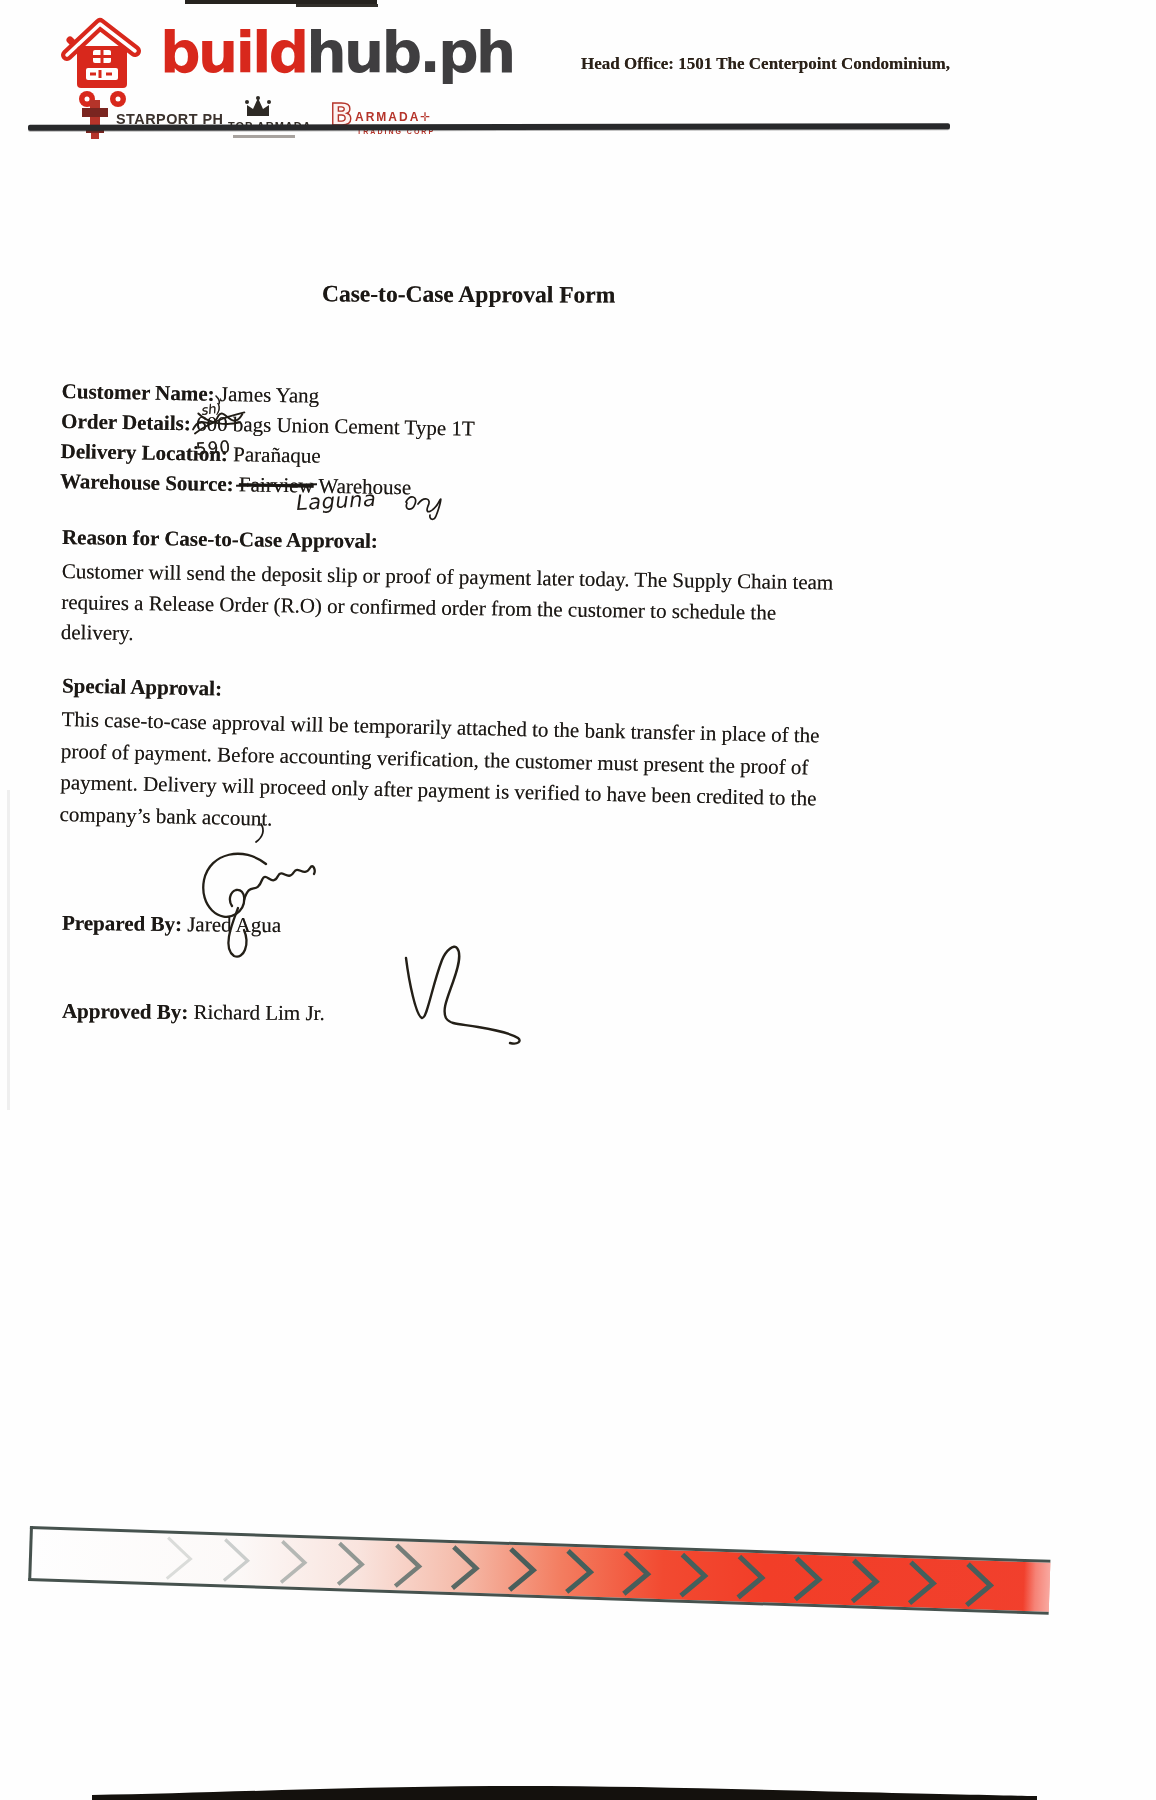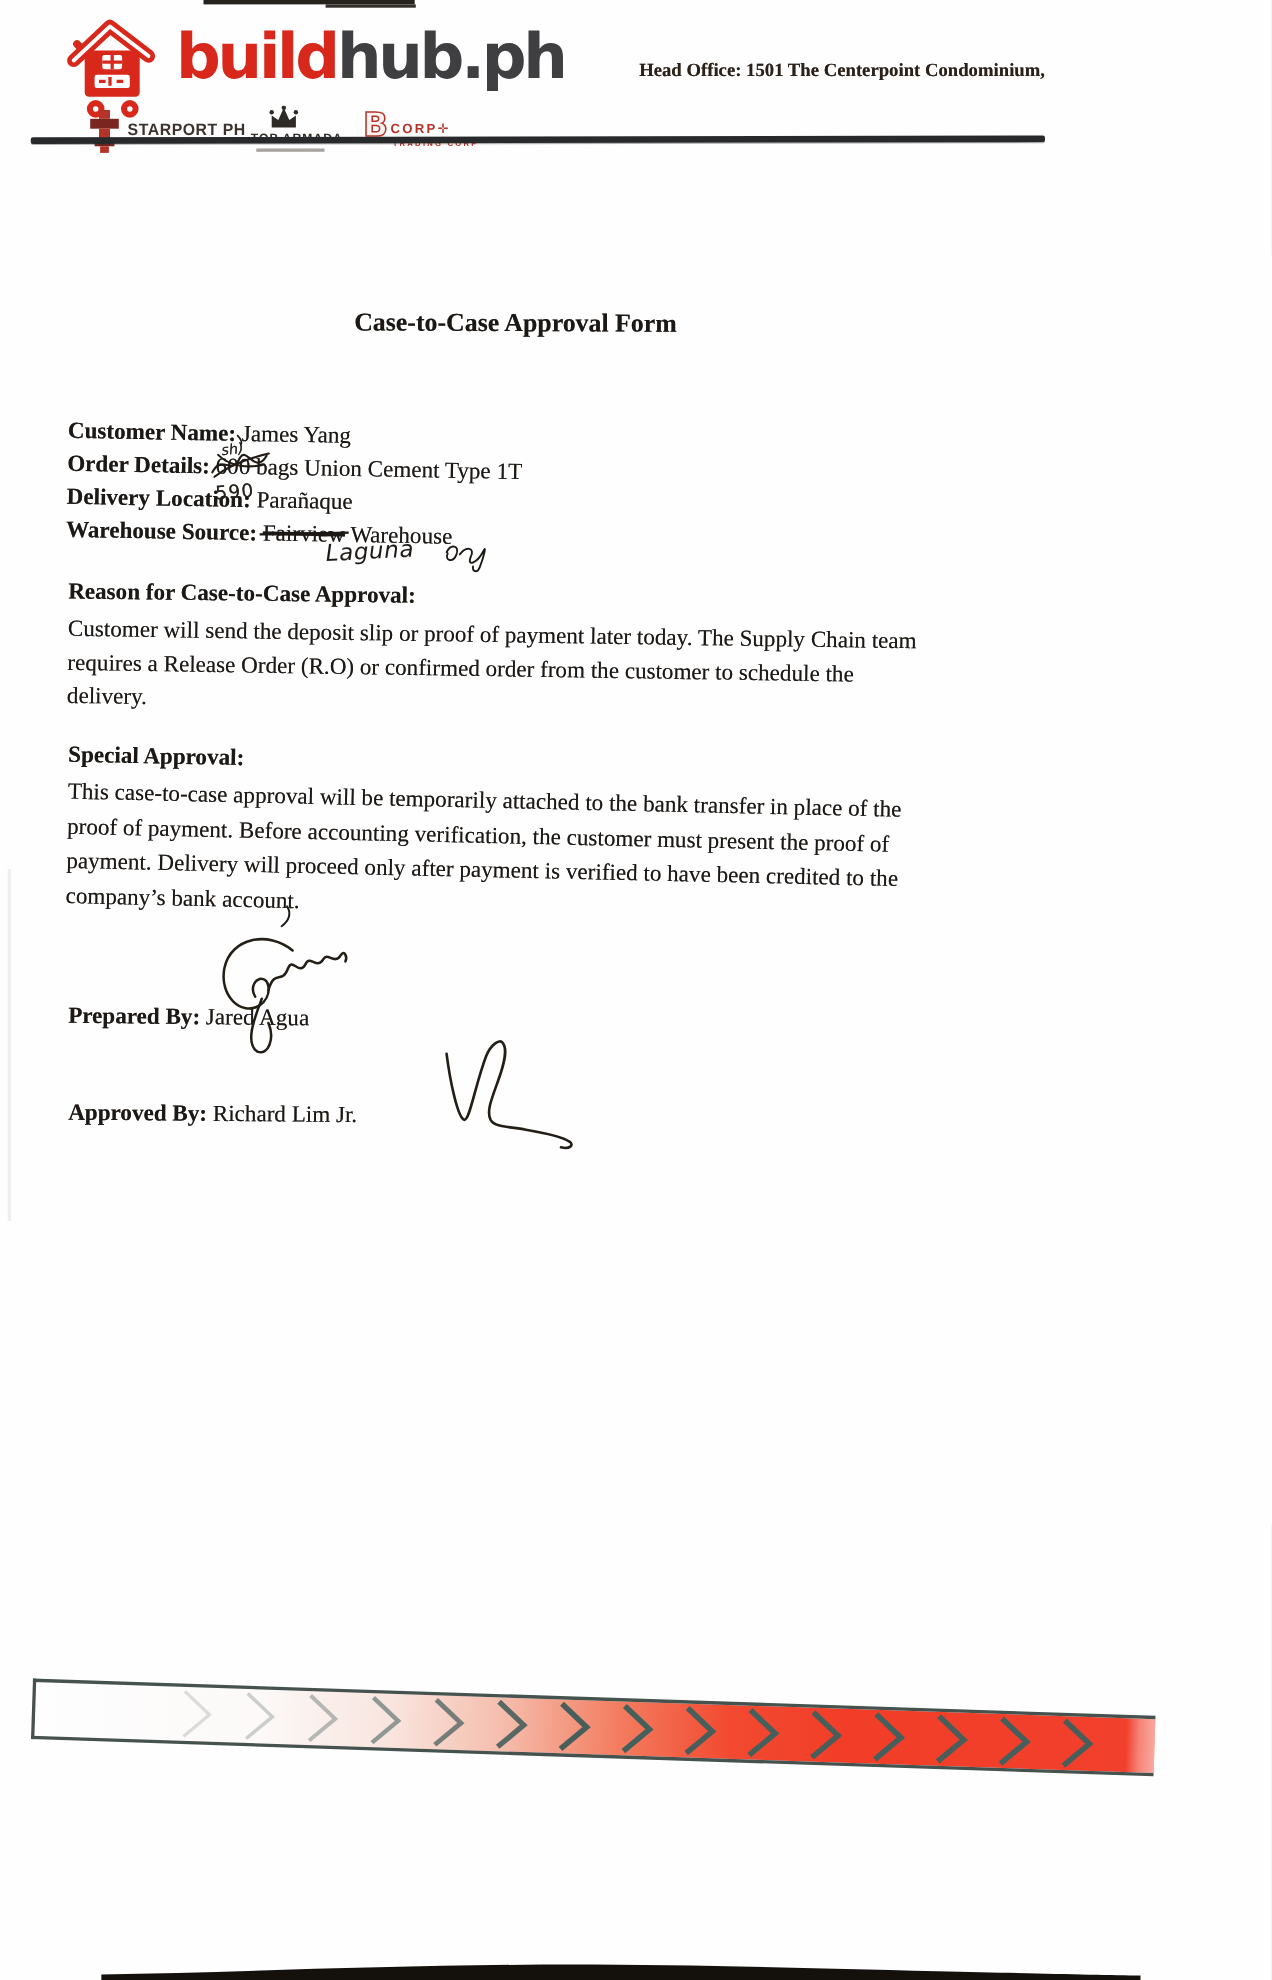--- a/index.html
+++ b/index.html
@@ -161,21 +161,21 @@
   <svg class="p-crown" width="30" height="22" viewBox="0 0 30 22">
     <path d="M4,20 L4,9 L10,13 L15,2 L20,13 L26,9 L26,20 Z" fill="#2e2a25"></path>
     <circle cx="4" cy="6" r="2" fill="#2e2a25"></circle>
     <circle cx="15" cy="2" r="2" fill="#2e2a25"></circle>
     <circle cx="26" cy="6" r="2" fill="#2e2a25"></circle>
   </svg>
   <div class="p-armada-text">TOP ARMADA</div>
   <div class="p-armada-sub"></div>
 
   <div class="p-beraya-b">B</div>
-  <div class="p-beraya-text">CORP✛</div>
+  <div class="p-beraya-text">ARMADA✛</div>
   <div class="p-beraya-sub">TRADING CORP</div>
 
   <div class="address ink">
     <div>Head Office: 1501 The Centerpoint Condominium,</div>
   </div>
 
   <div class="header-rule"></div>
 
   <div class="doc-title ink">Case-to-Case Approval Form</div>
 

